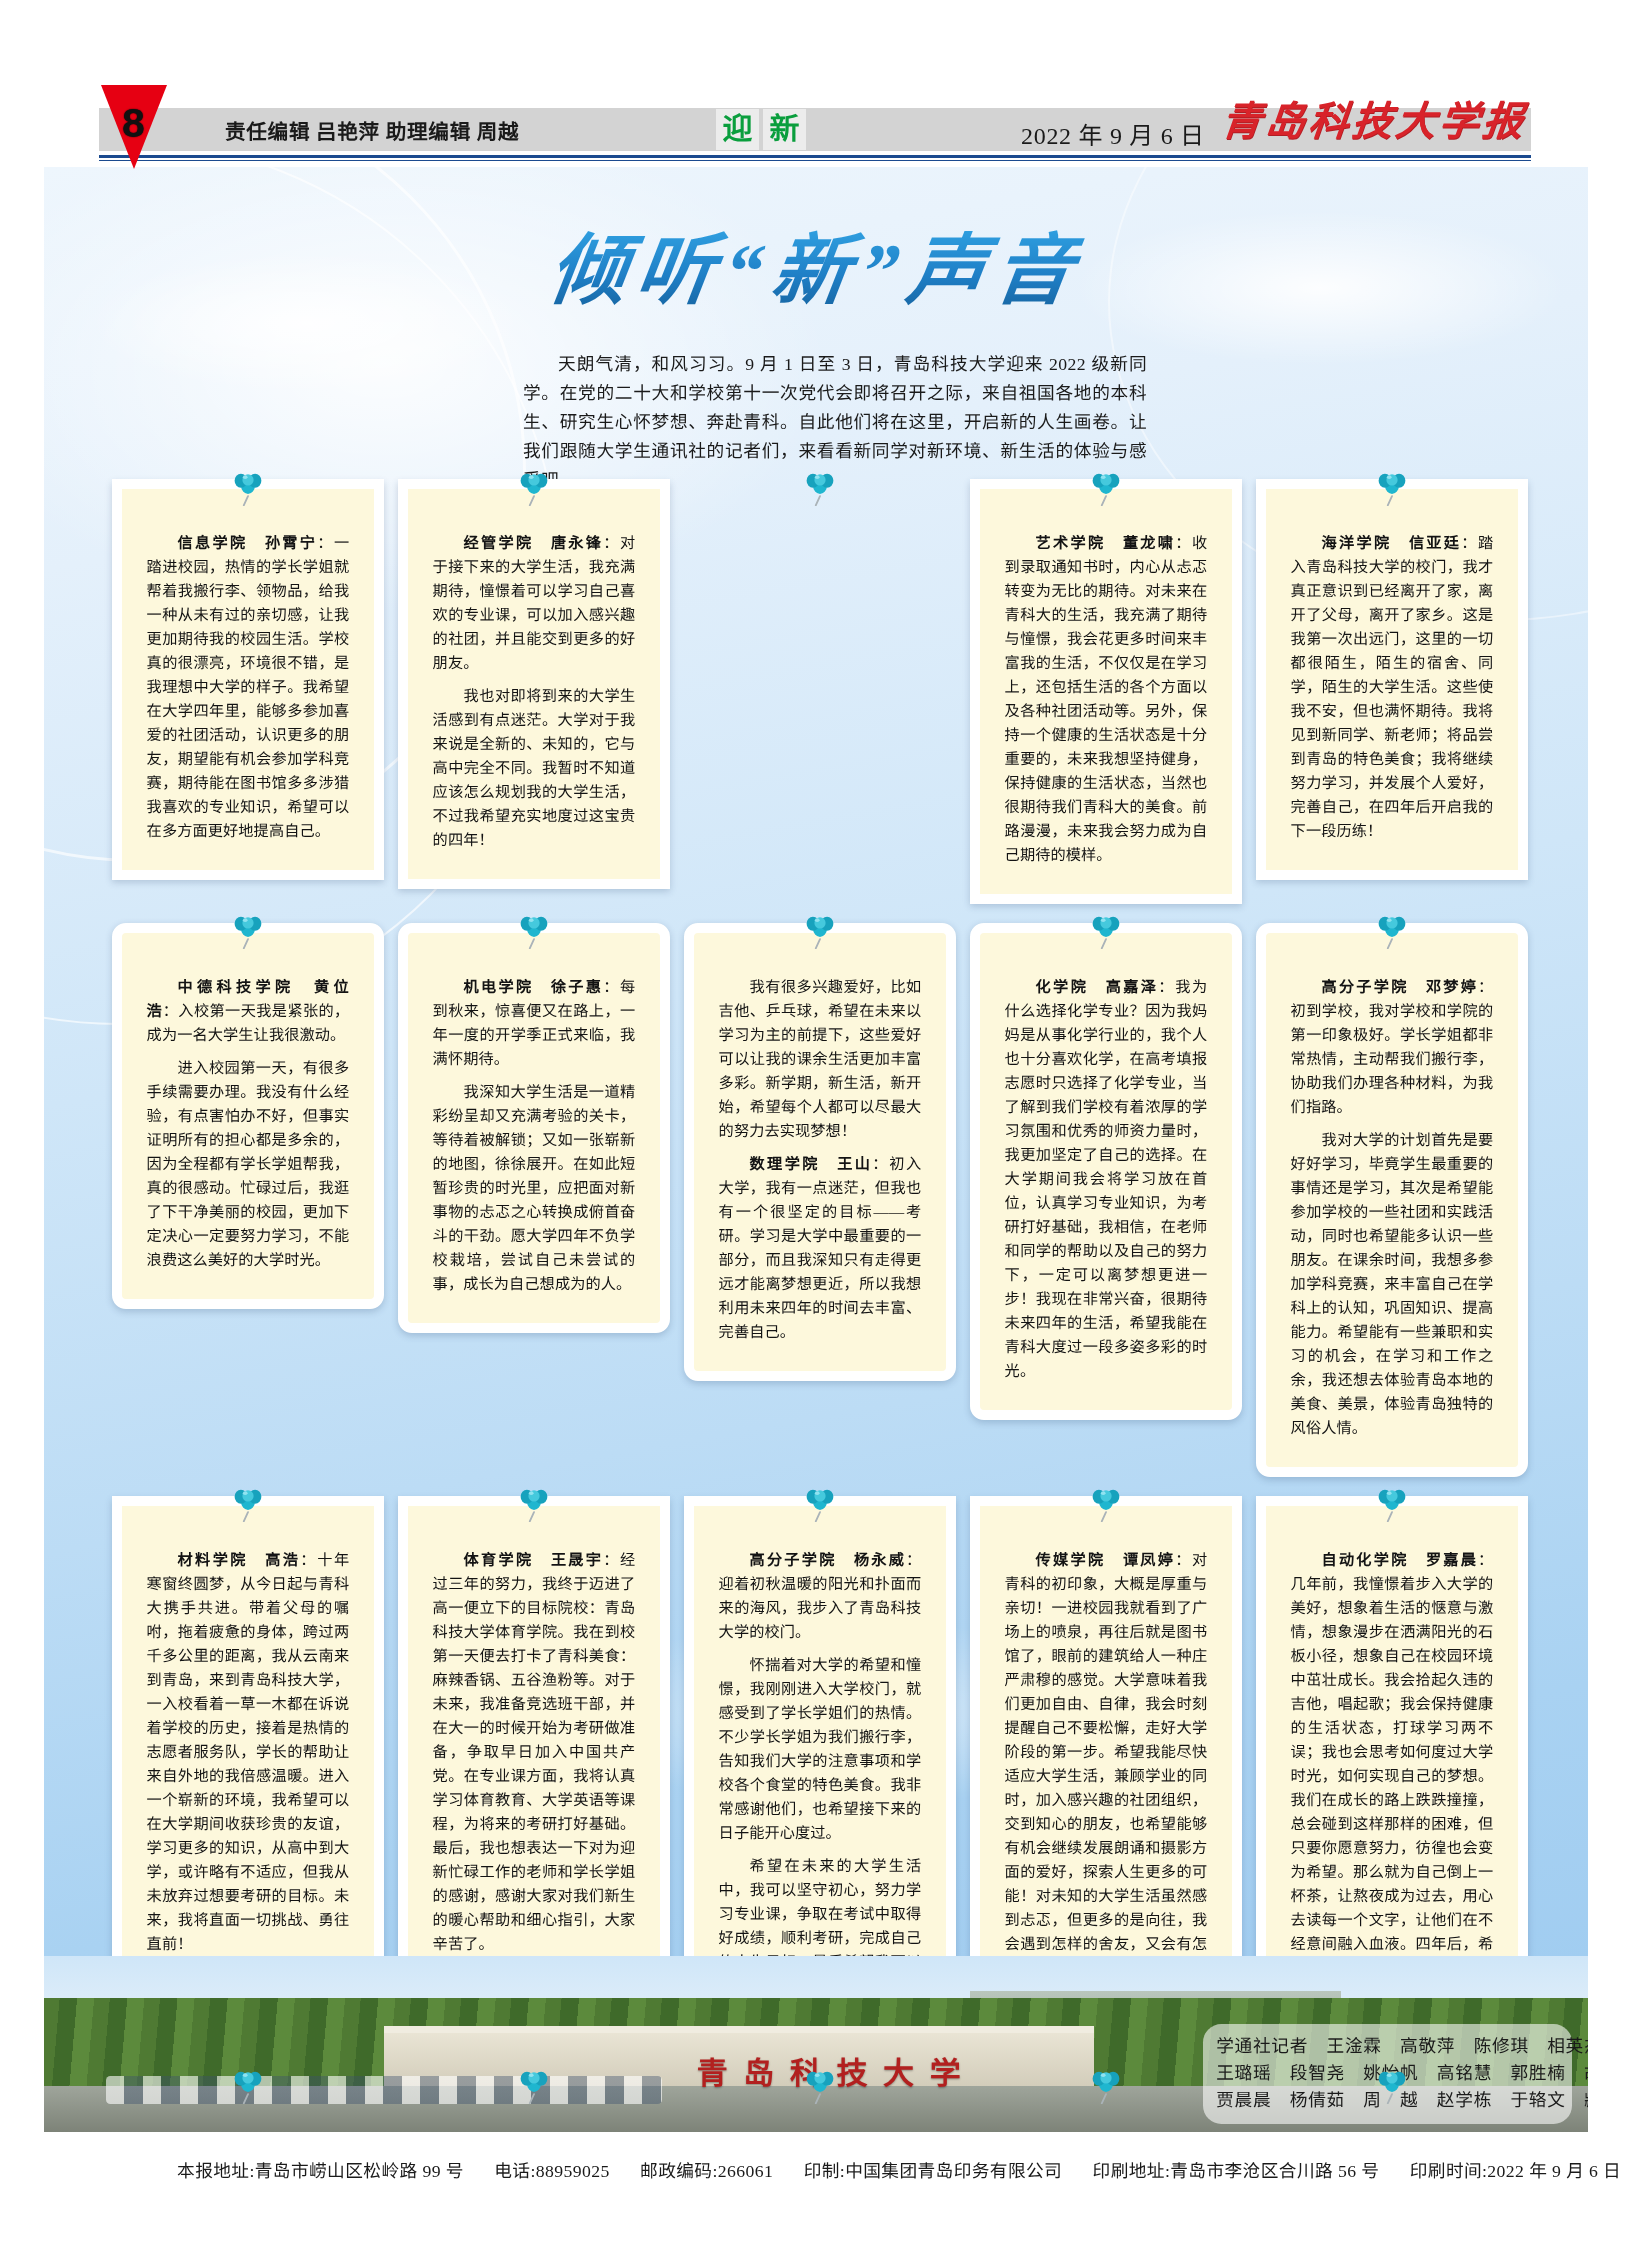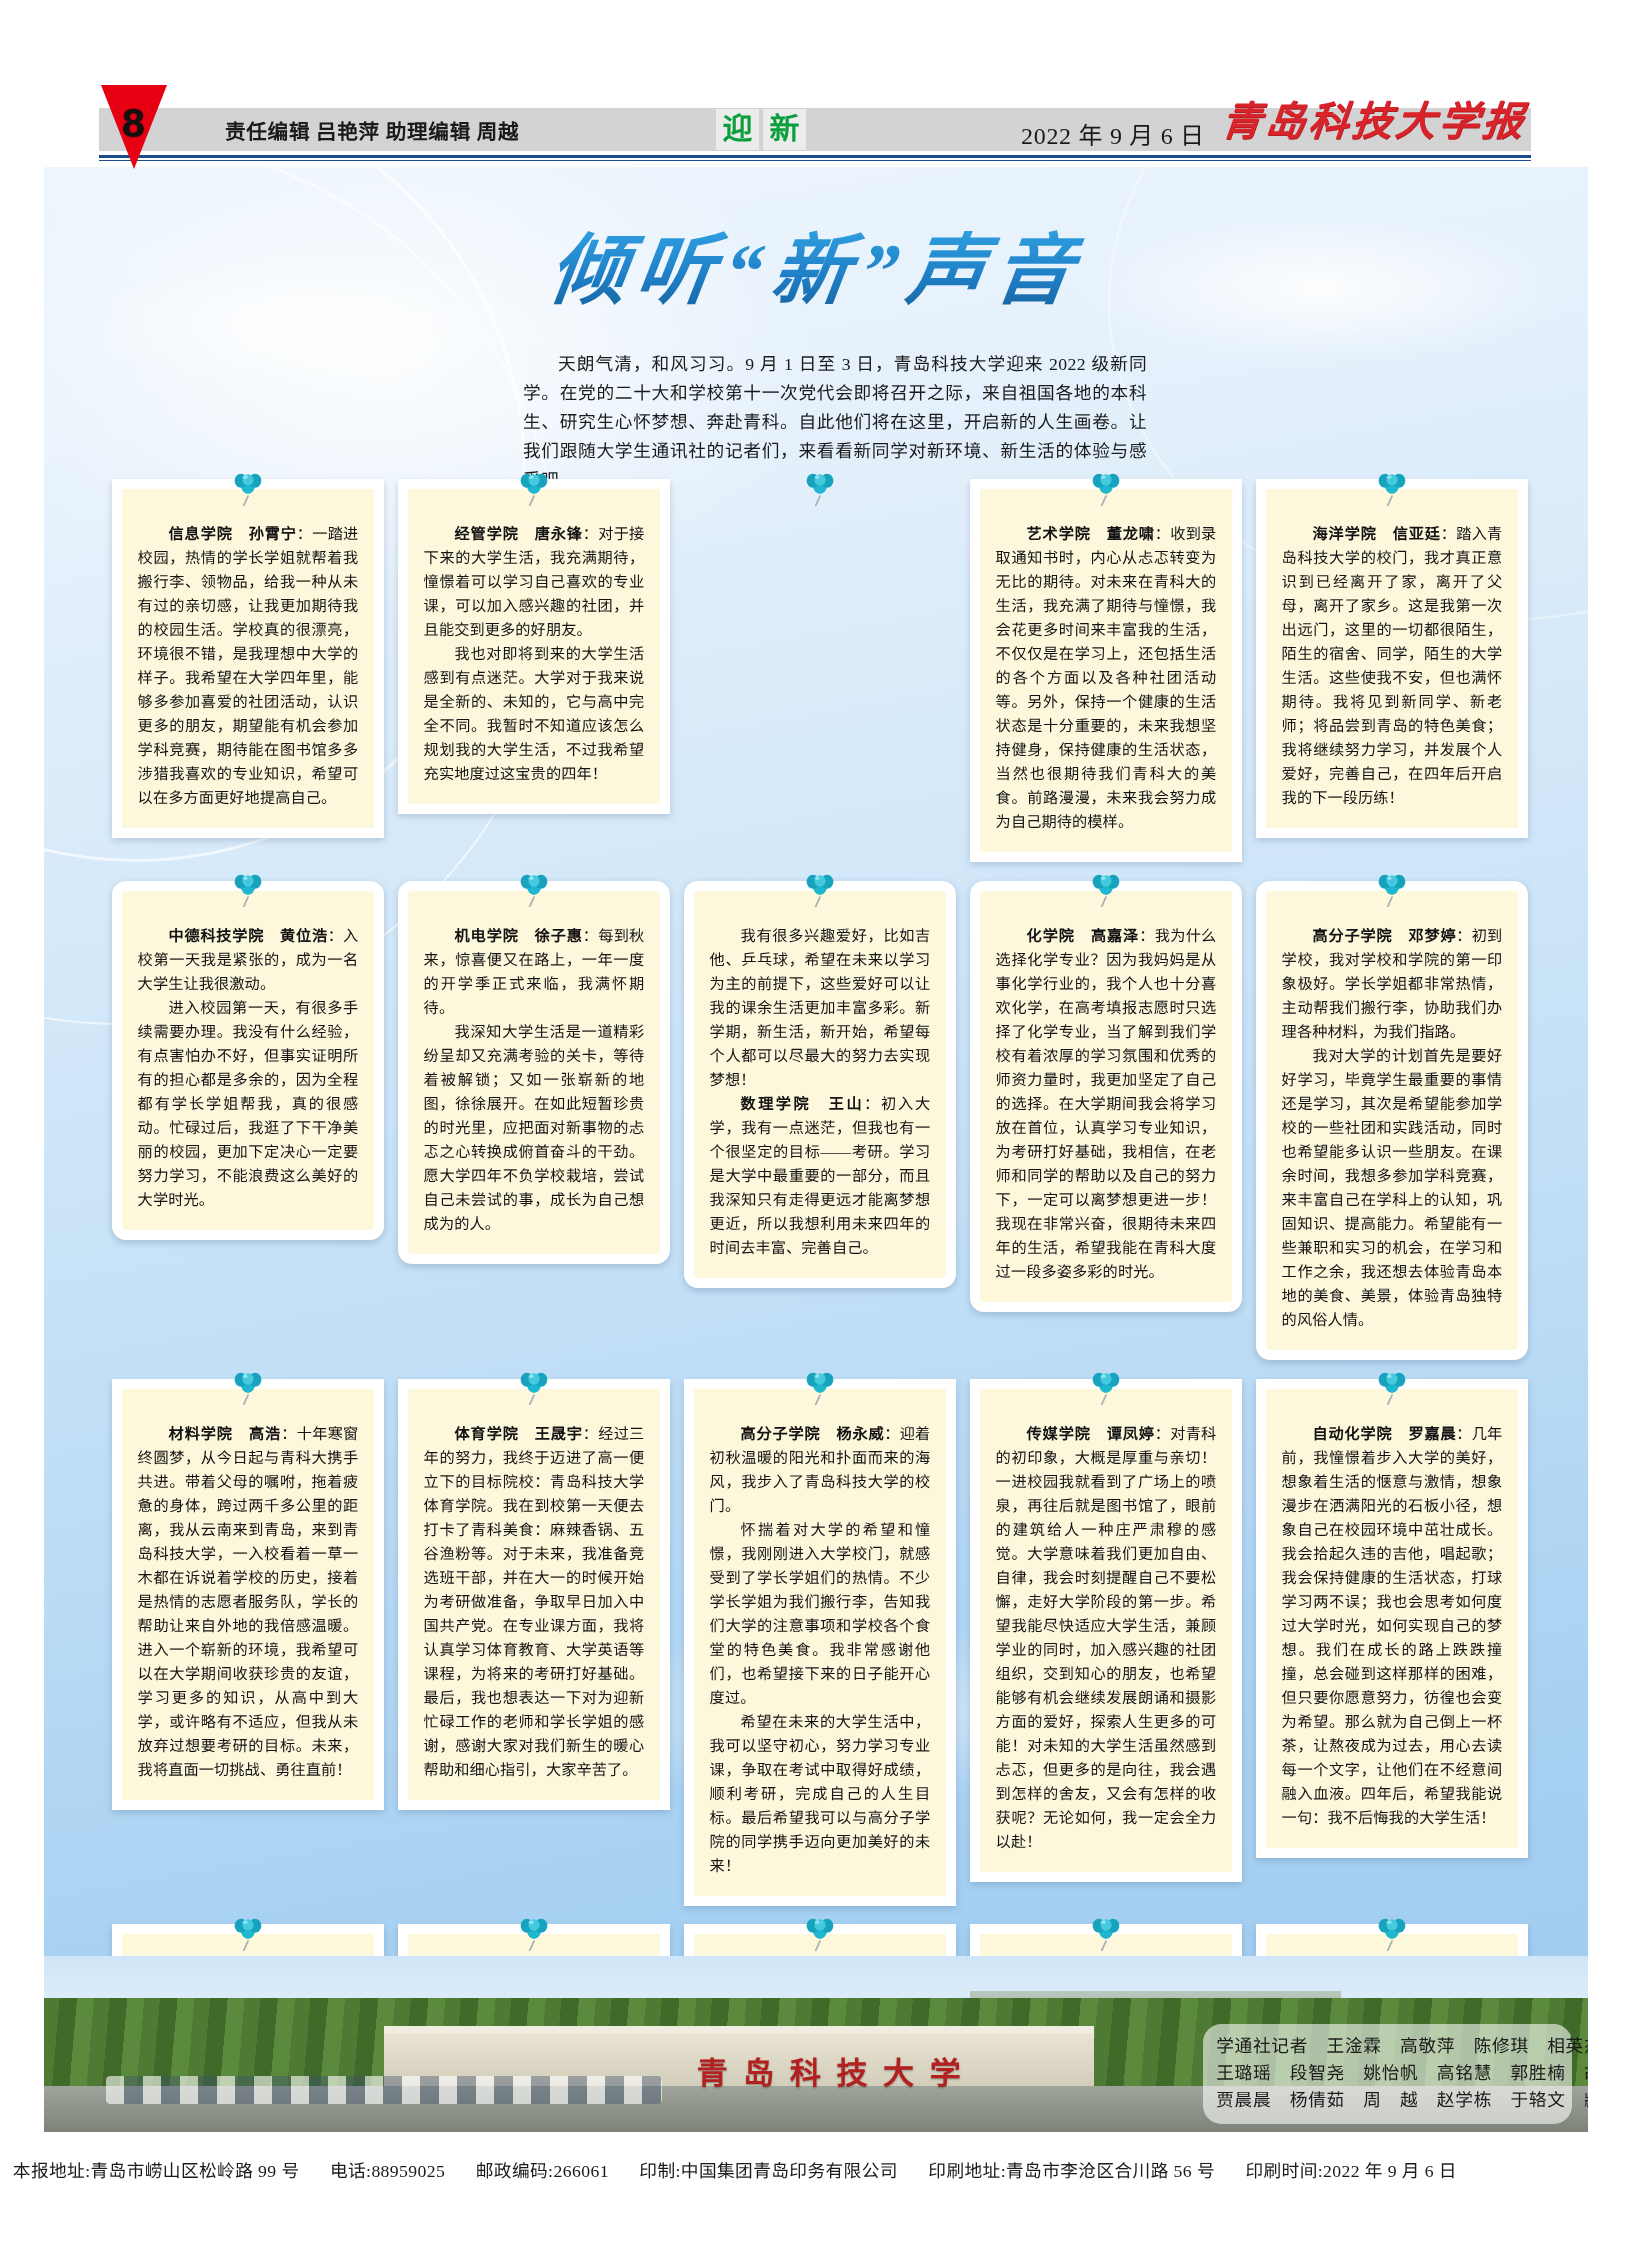--- a/index.html
+++ b/index.html
@@ -208,21 +208,21 @@
     text-align: justify;
     text-indent: 31px;
     letter-spacing: 0.1px;
     font-family: "Liberation Serif", "DejaVu Serif", serif;
   }
   .card-body .who {
     font-weight: bold;
     font-family: "Liberation Sans", sans-serif;
     letter-spacing: 0.7px;
   }
-  .card-body p { margin: 0; }
+  .card-body p { margin: 9px; }
   .card-body p + p { margin-top: 0; }
 
   
   .pin {
     position: absolute;
     left: 50%;
     top: -11.3px;
     transform: translateX(-50%);
     width: 38px; height: 38px;
     z-index: 5;
@@ -286,21 +286,21 @@
     font-family: "Liberation Serif", serif;
     letter-spacing: 0.7px;
   }
   #credits .crow { white-space: nowrap; }
 
   
   #footer {
     position: absolute;
     left: 0; top: 2156px;
     width: 1634px;
-    text-align: left;
+    text-align: right;
     font-size: 17.7px;
     color: #1a1a1a;
     letter-spacing: 0.4px;
     font-family: "Liberation Serif", serif;
   }
   #footer span { margin: 0 12.8px; }
 </style>
 </head>
 <body>
 

